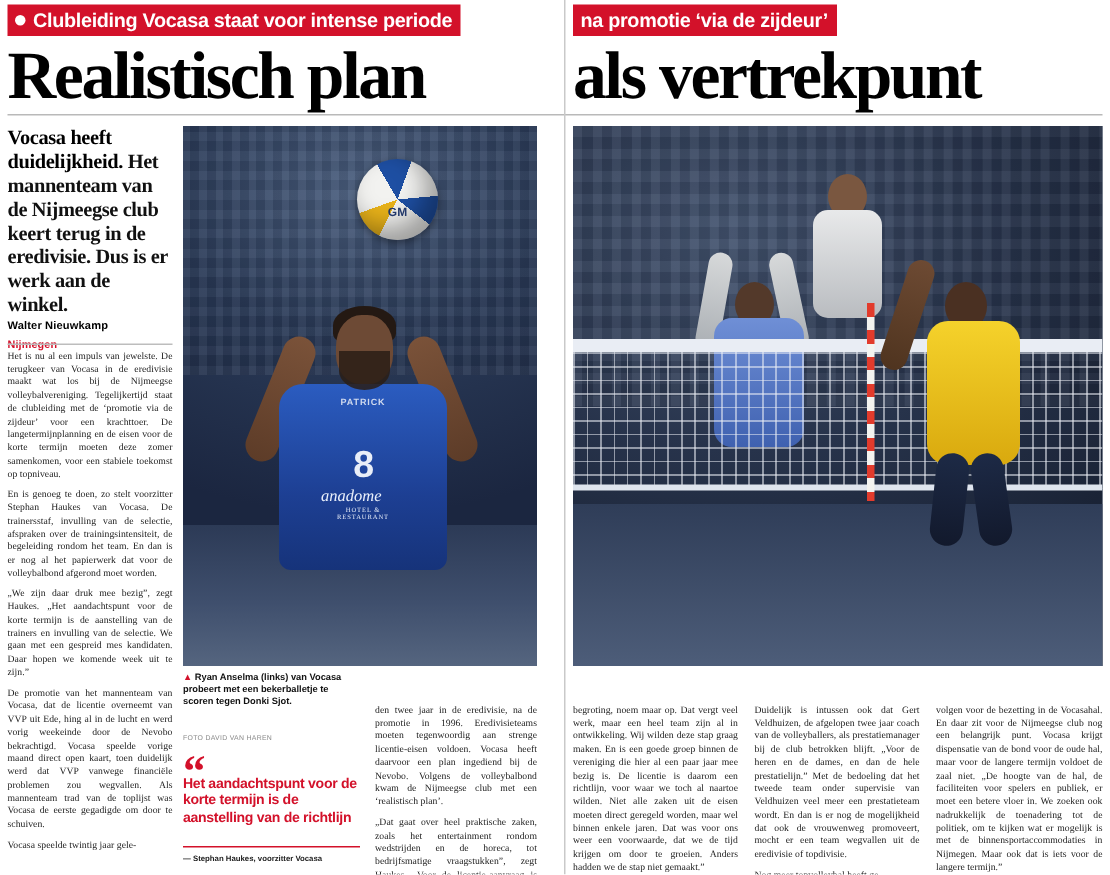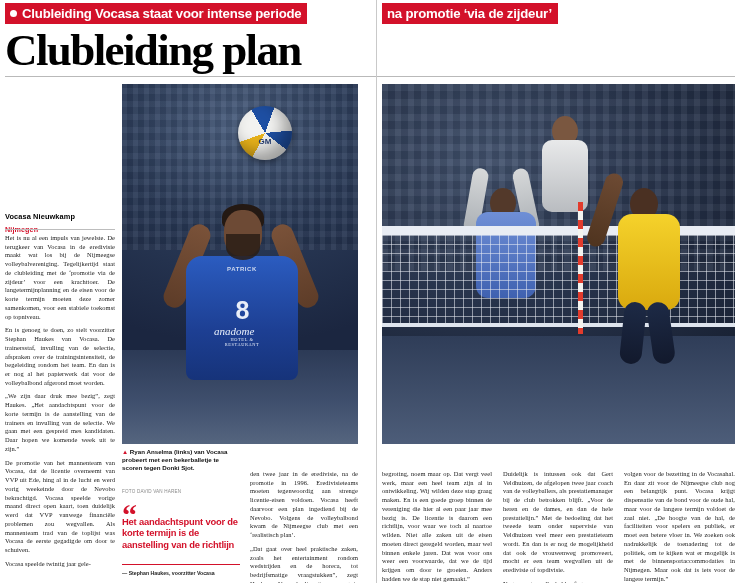--- a/index.html
+++ b/index.html
@@ -368,27 +368,31 @@
 </head>
 <body>
 
 <div class="page">
 
   <div class="kicker-row">
     <div class="kicker" id="kicker-left"><span class="bullet"></span><span>Clubleiding Vocasa staat voor intense periode</span></div>
     <div class="kicker" id="kicker-right"><span>na promotie ‘via de zijdeur’</span></div>
   </div>
 
-  <div class="headline" id="headline-left">Clubleiding plan</div>
+  <div class="headline" id="headline-left">Realistisch plan</div>
+  <div class="headline" id="headline-right">als vertrekpunt</div>
   <div class="rule-top"></div>
   <div class="vsep"></div>
 
+  <div class="standfirst">
+    <span class="lead">Vocasa heeft duidelijkheid.</span><span> Het mannenteam van de Nijmeegse club keert terug in de eredivisie. Dus is er werk aan de winkel.</span>
+  </div>
 
   <div class="byline">
-    <span>Vocasa Nieuwkamp</span>
+    <span>Walter Nieuwkamp</span>
     <span class="place">Nijmegen</span>
   </div>
   <div class="byline-rule"></div>
 
   <div class="col" id="col-a">
     <p>Het is nu al een impuls van jewelste. De terugkeer van Vocasa in de eredivisie maakt wat los bij de Nijmeegse volleybalvereniging. Tegelijkertijd staat de clubleiding met de ‘promotie via de zijdeur’ voor een krachttoer. De langetermijnplanning en de eisen voor de korte termijn moeten deze zomer samenkomen, voor een stabiele toekomst op topniveau.</p>
     <p>En is genoeg te doen, zo stelt voorzitter Stephan Haukes van Vocasa. De trainersstaf, invulling van de selectie, afspraken over de trainingsintensiteit, de begeleiding rondom het team. En dan is er nog al het papierwerk dat voor de volleybalbond afgerond moet worden.</p>
     <p>„We zijn daar druk mee bezig”, zegt Haukes. „Het aandachtspunt voor de korte termijn is de aanstelling van de trainers en invulling van de selectie. We gaan met een gespreid mes kandidaten. Daar hopen we komende week uit te zijn.”</p>
     <p>De promotie van het mannenteam van Vocasa, dat de licentie overneemt van VVP uit Ede, hing al in de lucht en werd vorig weekeinde door de Nevobo bekrachtigd. Vocasa speelde vorige maand direct open kaart, toen duidelijk werd dat VVP vanwege financiële problemen zou wegvallen. Als mannenteam trad van de toplijst was Vocasa de eerste gegadigde om door te schuiven.</p>
     <p>Vocasa speelde twintig jaar gele-</p>

